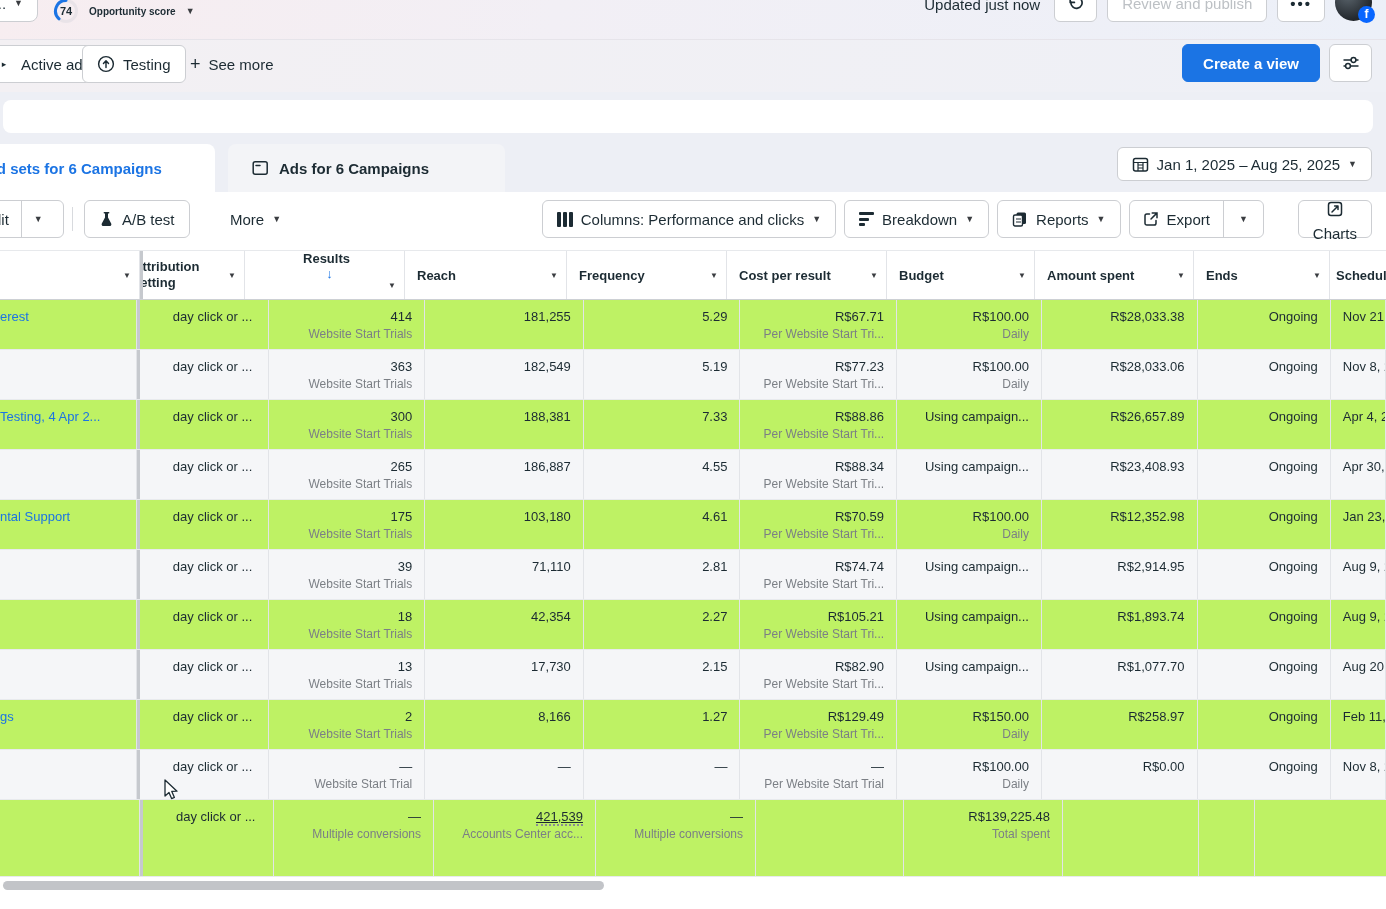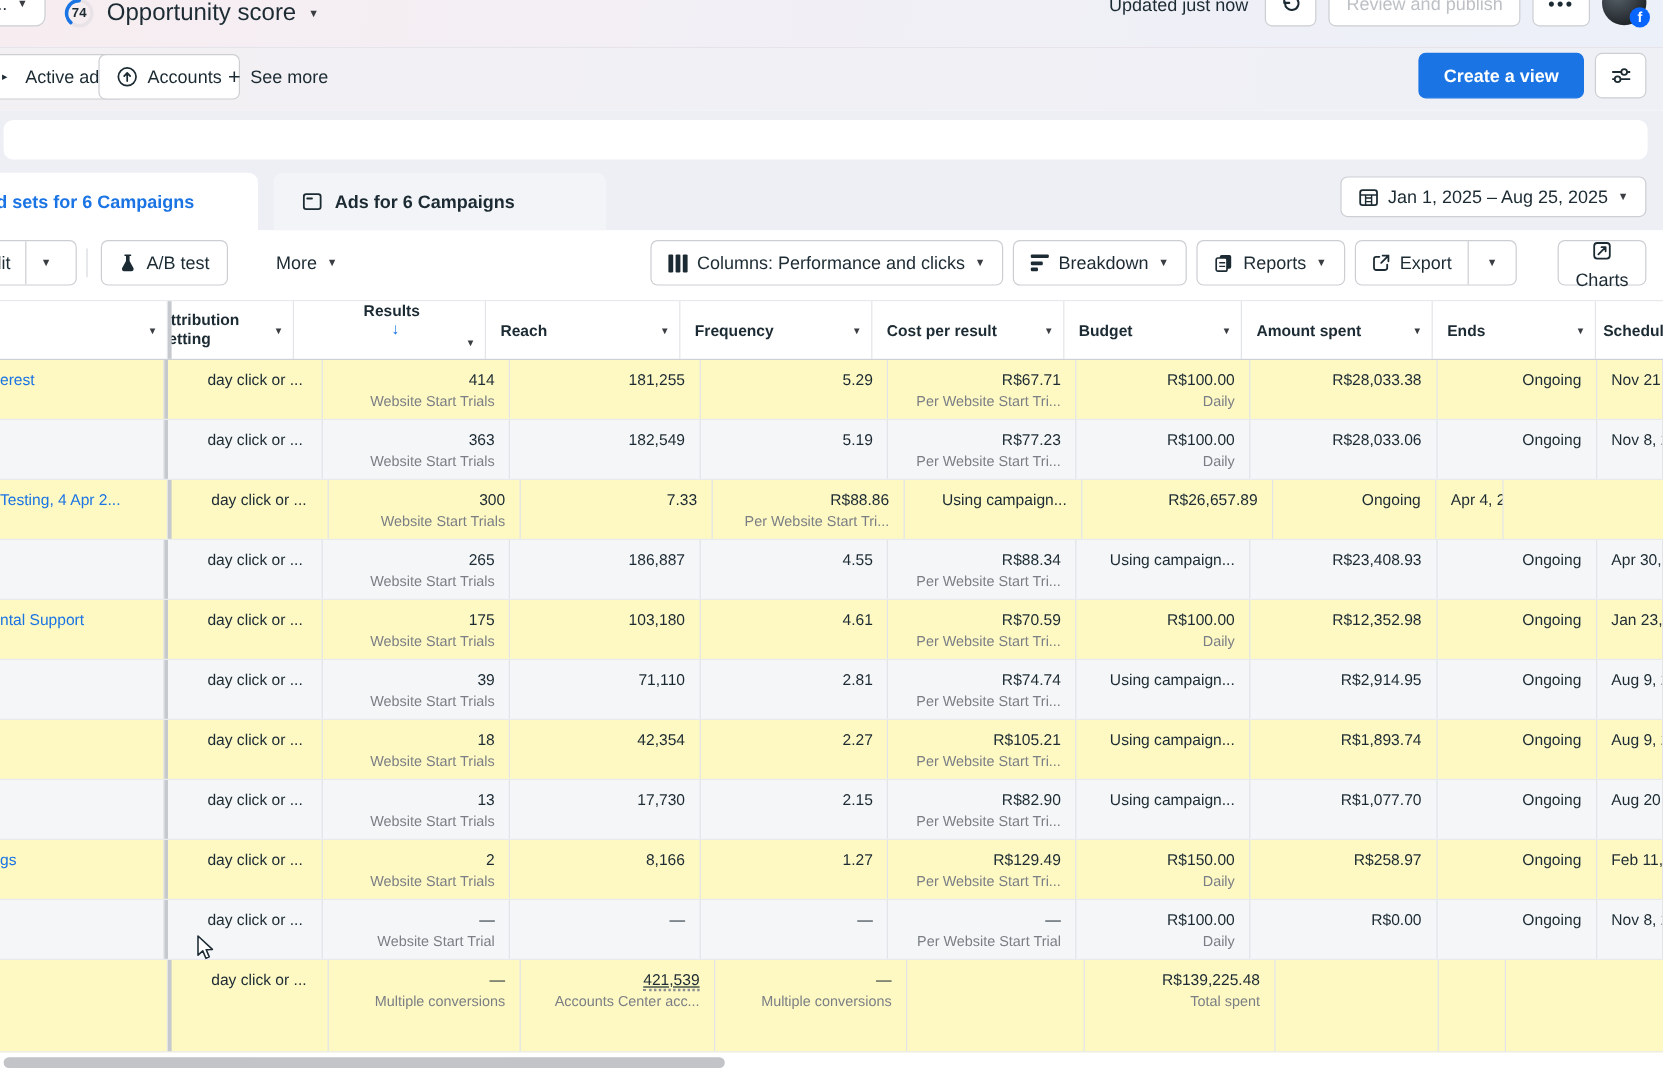--- a/index.html
+++ b/index.html
@@ -15,21 +15,21 @@
     border:1px solid #ccced2; border-radius:6px; height:38px; padding:0 14px;
     font-size:15px; font-weight:500; color:#1c2b33; white-space:nowrap; cursor:pointer; }
   .btn.noborder { border-color:transparent; background:transparent; }
   .caret { font-size:9px; color:#3a3d41; line-height:1; }
   .partial-menu { position:absolute; left:-60px; top:-16px; width:98px; justify-content:flex-end; border-radius:8px; }
   .opp { position:absolute; left:53px; top:-2px; display:flex; align-items:center; gap:10px; }
   .ring { width:26px; height:26px; position:relative; }
   .ring svg { position:absolute; inset:0; }
   .ring .num { position:absolute; inset:0; display:flex; align-items:center; justify-content:center;
     font-size:11px; font-weight:700; }
-  .opp-label { font-size:20px; font-weight:400;text-align:center; }
+  .opp-label { font-size:10px; font-weight:700;text-align:center; }
   .top-right { position:absolute; right:14px; top:-16px; height:38px; display:flex; align-items:center; gap:10px; }
   .updated { font-size:15px; color:#1c2b33; margin-right:4px; align-self:flex-end; padding-bottom:9px;}
   .btn.disabled { color:#bdc1c5; }
   .iconbtn { padding:0 12px; }
   .avatar { width:37px; height:37px; border-radius:50%; position:relative; margin-top:-2px;
     background:radial-gradient(circle at 35% 30%, #5a646c, #23282d 70%); }
   .fb-badge { position:absolute; right:-3px; bottom:-2px; width:17px; height:17px; border-radius:50%;
     background:#0866ff; color:#fff; font-size:12px; font-weight:700; display:flex; align-items:center;
     justify-content:center; }
 
@@ -81,21 +81,21 @@
   .thead { display:flex; height:50px; border-top:1px solid #e7e9ec; border-bottom:1px solid #cdd0d4; background:#fff; }
   .th { display:flex; align-items:center; font-size:13px; font-weight:700; padding:0 8px 0 12px;
     border-right:1px solid #e2e4e8; overflow:hidden; white-space:nowrap;}
   .th .hcaret { margin-left:auto; font-size:8px; color:#3a3d41; cursor:pointer; padding-left:4px;}
   .sortarrow { color:#1b74e4; font-weight:700; margin-left:6px; font-size:13px; }
   .hclip { margin-left:-14px; white-space:normal; line-height:1.25; width:96px; }
   .c0{width:140px; padding-left:0;} .c1{width:102px; padding-left:4px;} .c2{width:160px;flex-direction:column;} .c3{width:162px;}
   .c4{width:160px;gap:36px;} .c5{width:160px;} .c6{width:148px;} .c7{width:159px;} .c8{width:136px;} .c9{width:56px; padding-left:6px; border-right:none;}
   .fdiv { width:3px; background:#c6c9ce; flex:none; }
   .tbody .fdiv { background:#c6c9ce; }
-  .tr { display:flex; height:50px; border-bottom:1px solid #e8eaed; background:#fef9c3; }
+  .tr { display:flex; height:50px; border-bottom:1px solid #e8eaed; background:#bef264; }
   .tr.stripe { background:#f5f6f8; }
   .tr.tall { height:77px; }
   .td { font-size:13px; padding:9px 12px 0 12px; border-right:1px solid #e2e4e8; overflow:hidden; white-space:nowrap; }
   .td.c0 { padding-left:0; }
   .td.c1 { padding-left:4px; color:#1c2b33;margin-left:29px; }
   .num { text-align:right; }
   .td .sub { font-size:12px; color:#7b7f85; margin-top:3px; }
   .link { color:#1b74e4; text-decoration:none; cursor:pointer; }
   .dotted { text-decoration:underline; border-bottom:2px dotted #8a8d91; }
   .scrollbar { position:absolute; left:3px; top:689px; width:601px; height:9px; border-radius:5px; background:#c2c4c8; cursor:pointer;}
@@ -147,21 +147,21 @@
   <div class="actionbar">
     <button class="btn active-ads">
       <span class="tri">▸</span>
       <span>Active ads</span>
     </button>
     <button class="btn actions-btn">
       <svg class="ic" width="18" height="18" viewBox="0 0 20 20">
           <circle cx="10" cy="10" r="8.2" fill="none" stroke="#1c2b33" stroke-width="1.6"></circle>
           <path d="M10 14 V7 M7.2 9.4 L10 6.4 L12.8 9.4" fill="none" stroke="#1c2b33" stroke-width="1.6" stroke-linecap="round" stroke-linejoin="round"></path>
         </svg>
-      <span>Accounts</span>
+      <span>Testing</span>
     </button>
     <button class="btn noborder see-more">
       <span class="plus">+</span>
       <span>See more</span>
     </button>
     <div class="ab-right">
       <button class="btn primary">
         <span>Create a view</span>
       </button>
       <button class="btn iconbtn" style="width:43px;justify-content:center;">
@@ -391,20 +391,24 @@
           <div class="tr">
     <div class="td c0"><a class="link">Testing, 4 Apr 2...</a></div>
     <div class="fdiv"></div>
     <div class="td c1">
               <div>day click or ...</div>
             </div>
     <div class="td c2 num">
               <div class="val">300</div>
               <div class="sub">Website Start Trials</div>
             </div>
+    <div class="td c3 num">
+              <div class="val"><span>188,381</span></div>
+              <div class="sub"></div>
+            </div>
     <div class="td c4 num">
               <div class="val">7.33</div>
               <div class="sub"></div>
             </div>
     <div class="td c5 num">
               <div class="val">R$88.86</div>
               <div class="sub">Per Website Start Tri...</div>
             </div>
     <div class="td c6 num">
               <div class="val">Using campaign...</div>

